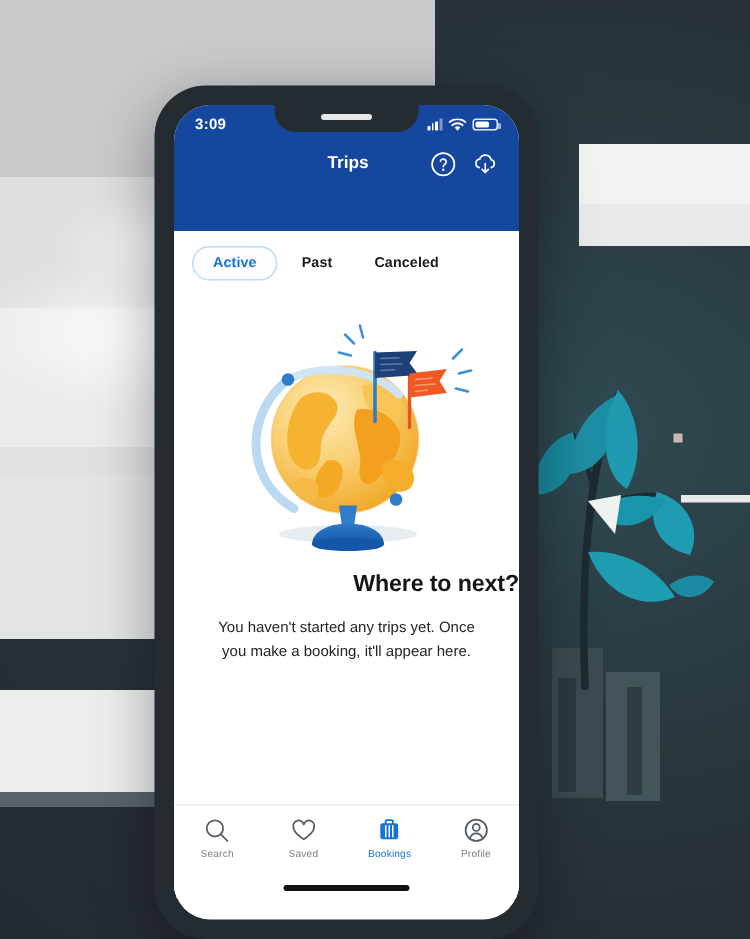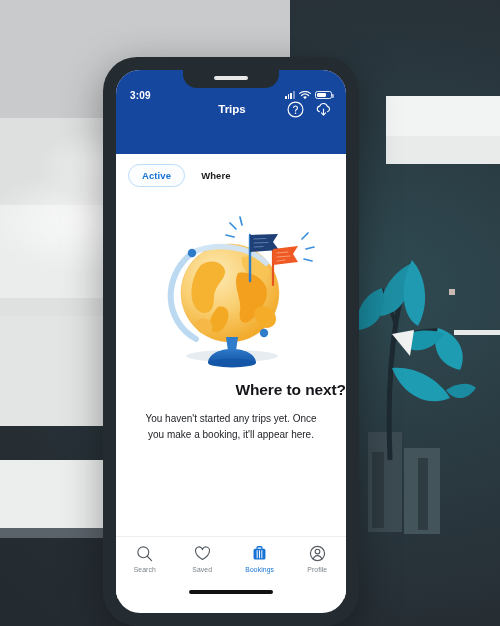--- a/index.html
+++ b/index.html
@@ -176,21 +176,20 @@
   .status-bar {
     position: absolute;
     top: 0; left: 0; right: 0;
     height: 26px;
     display: flex;
     align-items: center;
     justify-content: space-between;
     padding: 0 14px;
     box-sizing: border-box;
     color: #ffffff;
-    margin-top: 12px;
   }
   .status-time {
     font-size: 10px;
     font-weight: bold;
     letter-spacing: .2px;
   }
   .status-icons {
     display: flex;
     align-items: center;
     gap: 4px;
@@ -432,21 +431,22 @@
               <path d="M6.4 13.6 A3.3 3.3 0 0 1 6.7 7.1 A4.6 4.6 0 0 1 15.5 7.4 A3.2 3.2 0 0 1 15.6 13.6" fill="none" stroke="#fff" stroke-width="1.3" stroke-linecap="round"></path>
               <path d="M11 10.4 L11 17.2" stroke="#fff" stroke-width="1.3" stroke-linecap="round"></path>
               <path d="M8.6 14.9 L11 17.4 L13.4 14.9" fill="none" stroke="#fff" stroke-width="1.3" stroke-linecap="round" stroke-linejoin="round"></path>
             </svg>
           </div>
         </div>
       </div>
 
       <div class="tabs">
         <div class="tab active">Active</div>
-        <div class="tab">Where</div>
+        <div class="tab">Past</div>
+        <div class="tab">Canceled</div>
       </div>
 
       <div class="content">
 
         <svg class="illus" viewBox="0 0 170 162">
           <defs>
             <radialGradient id="gsph" cx="36%" cy="30%" r="78%">
               <stop offset="0%" stop-color="#fdeab4"></stop>
               <stop offset="48%" stop-color="#f9cf72"></stop>
               <stop offset="100%" stop-color="#f0a41f"></stop>

